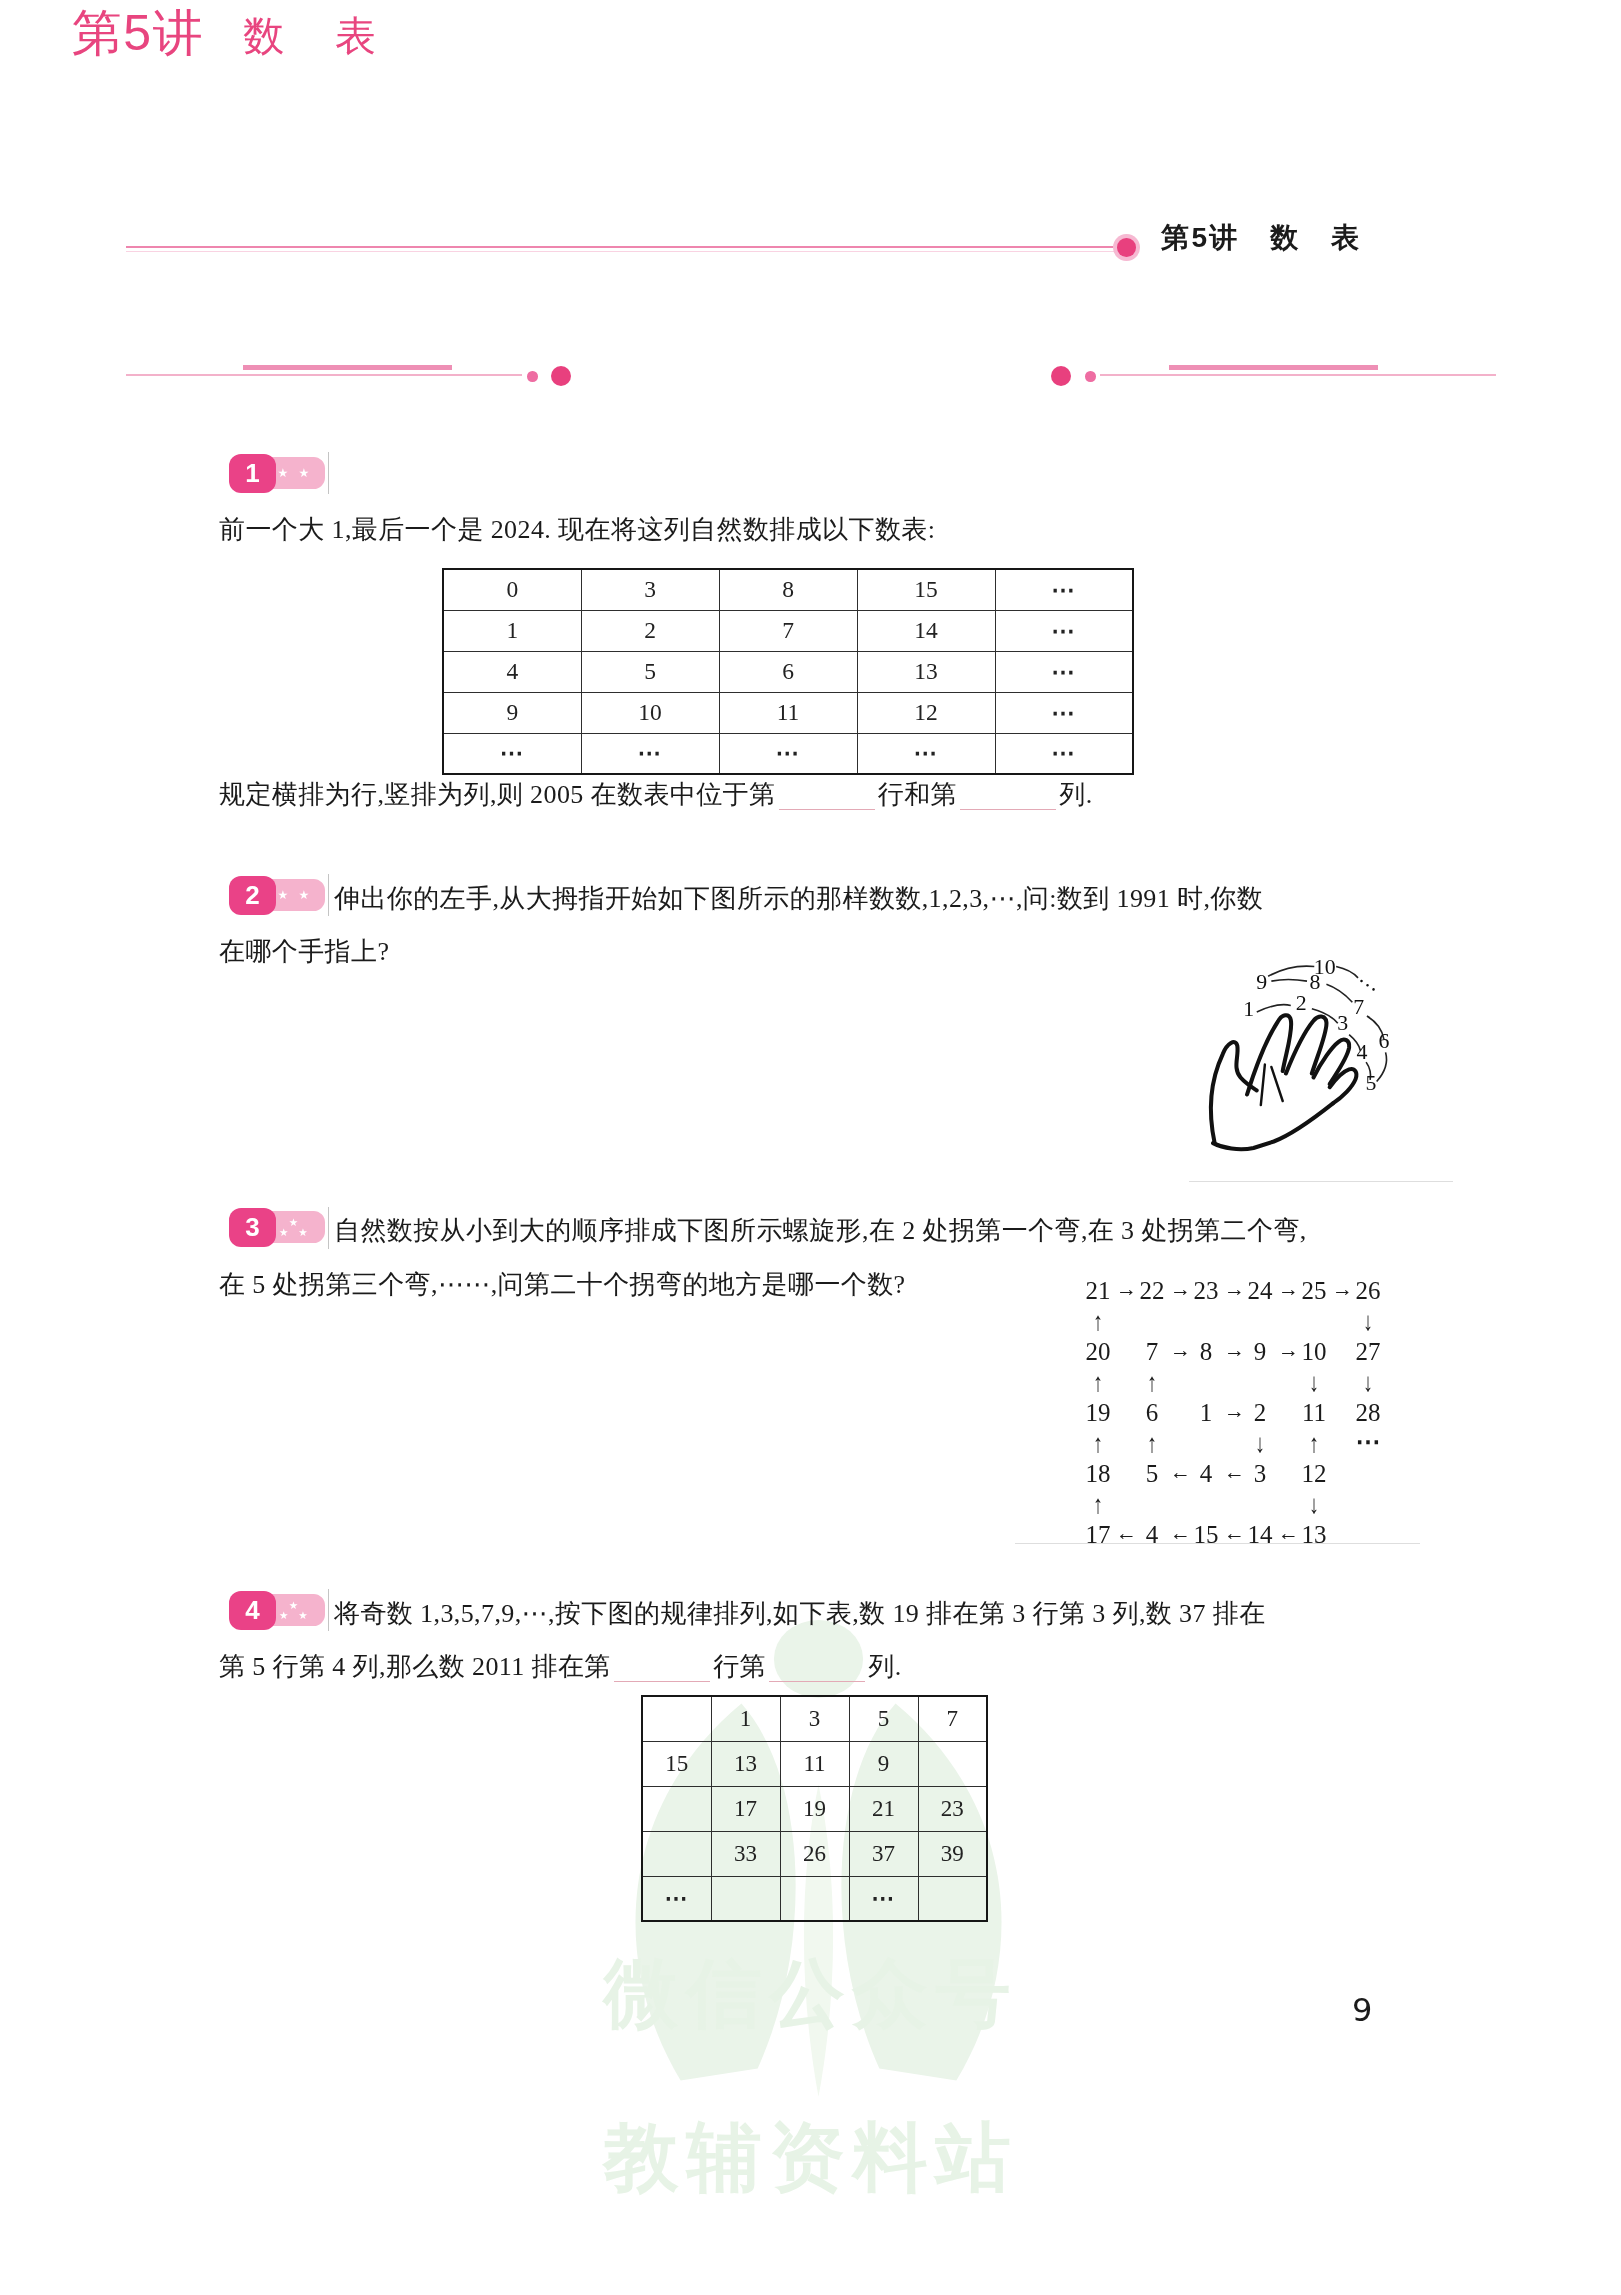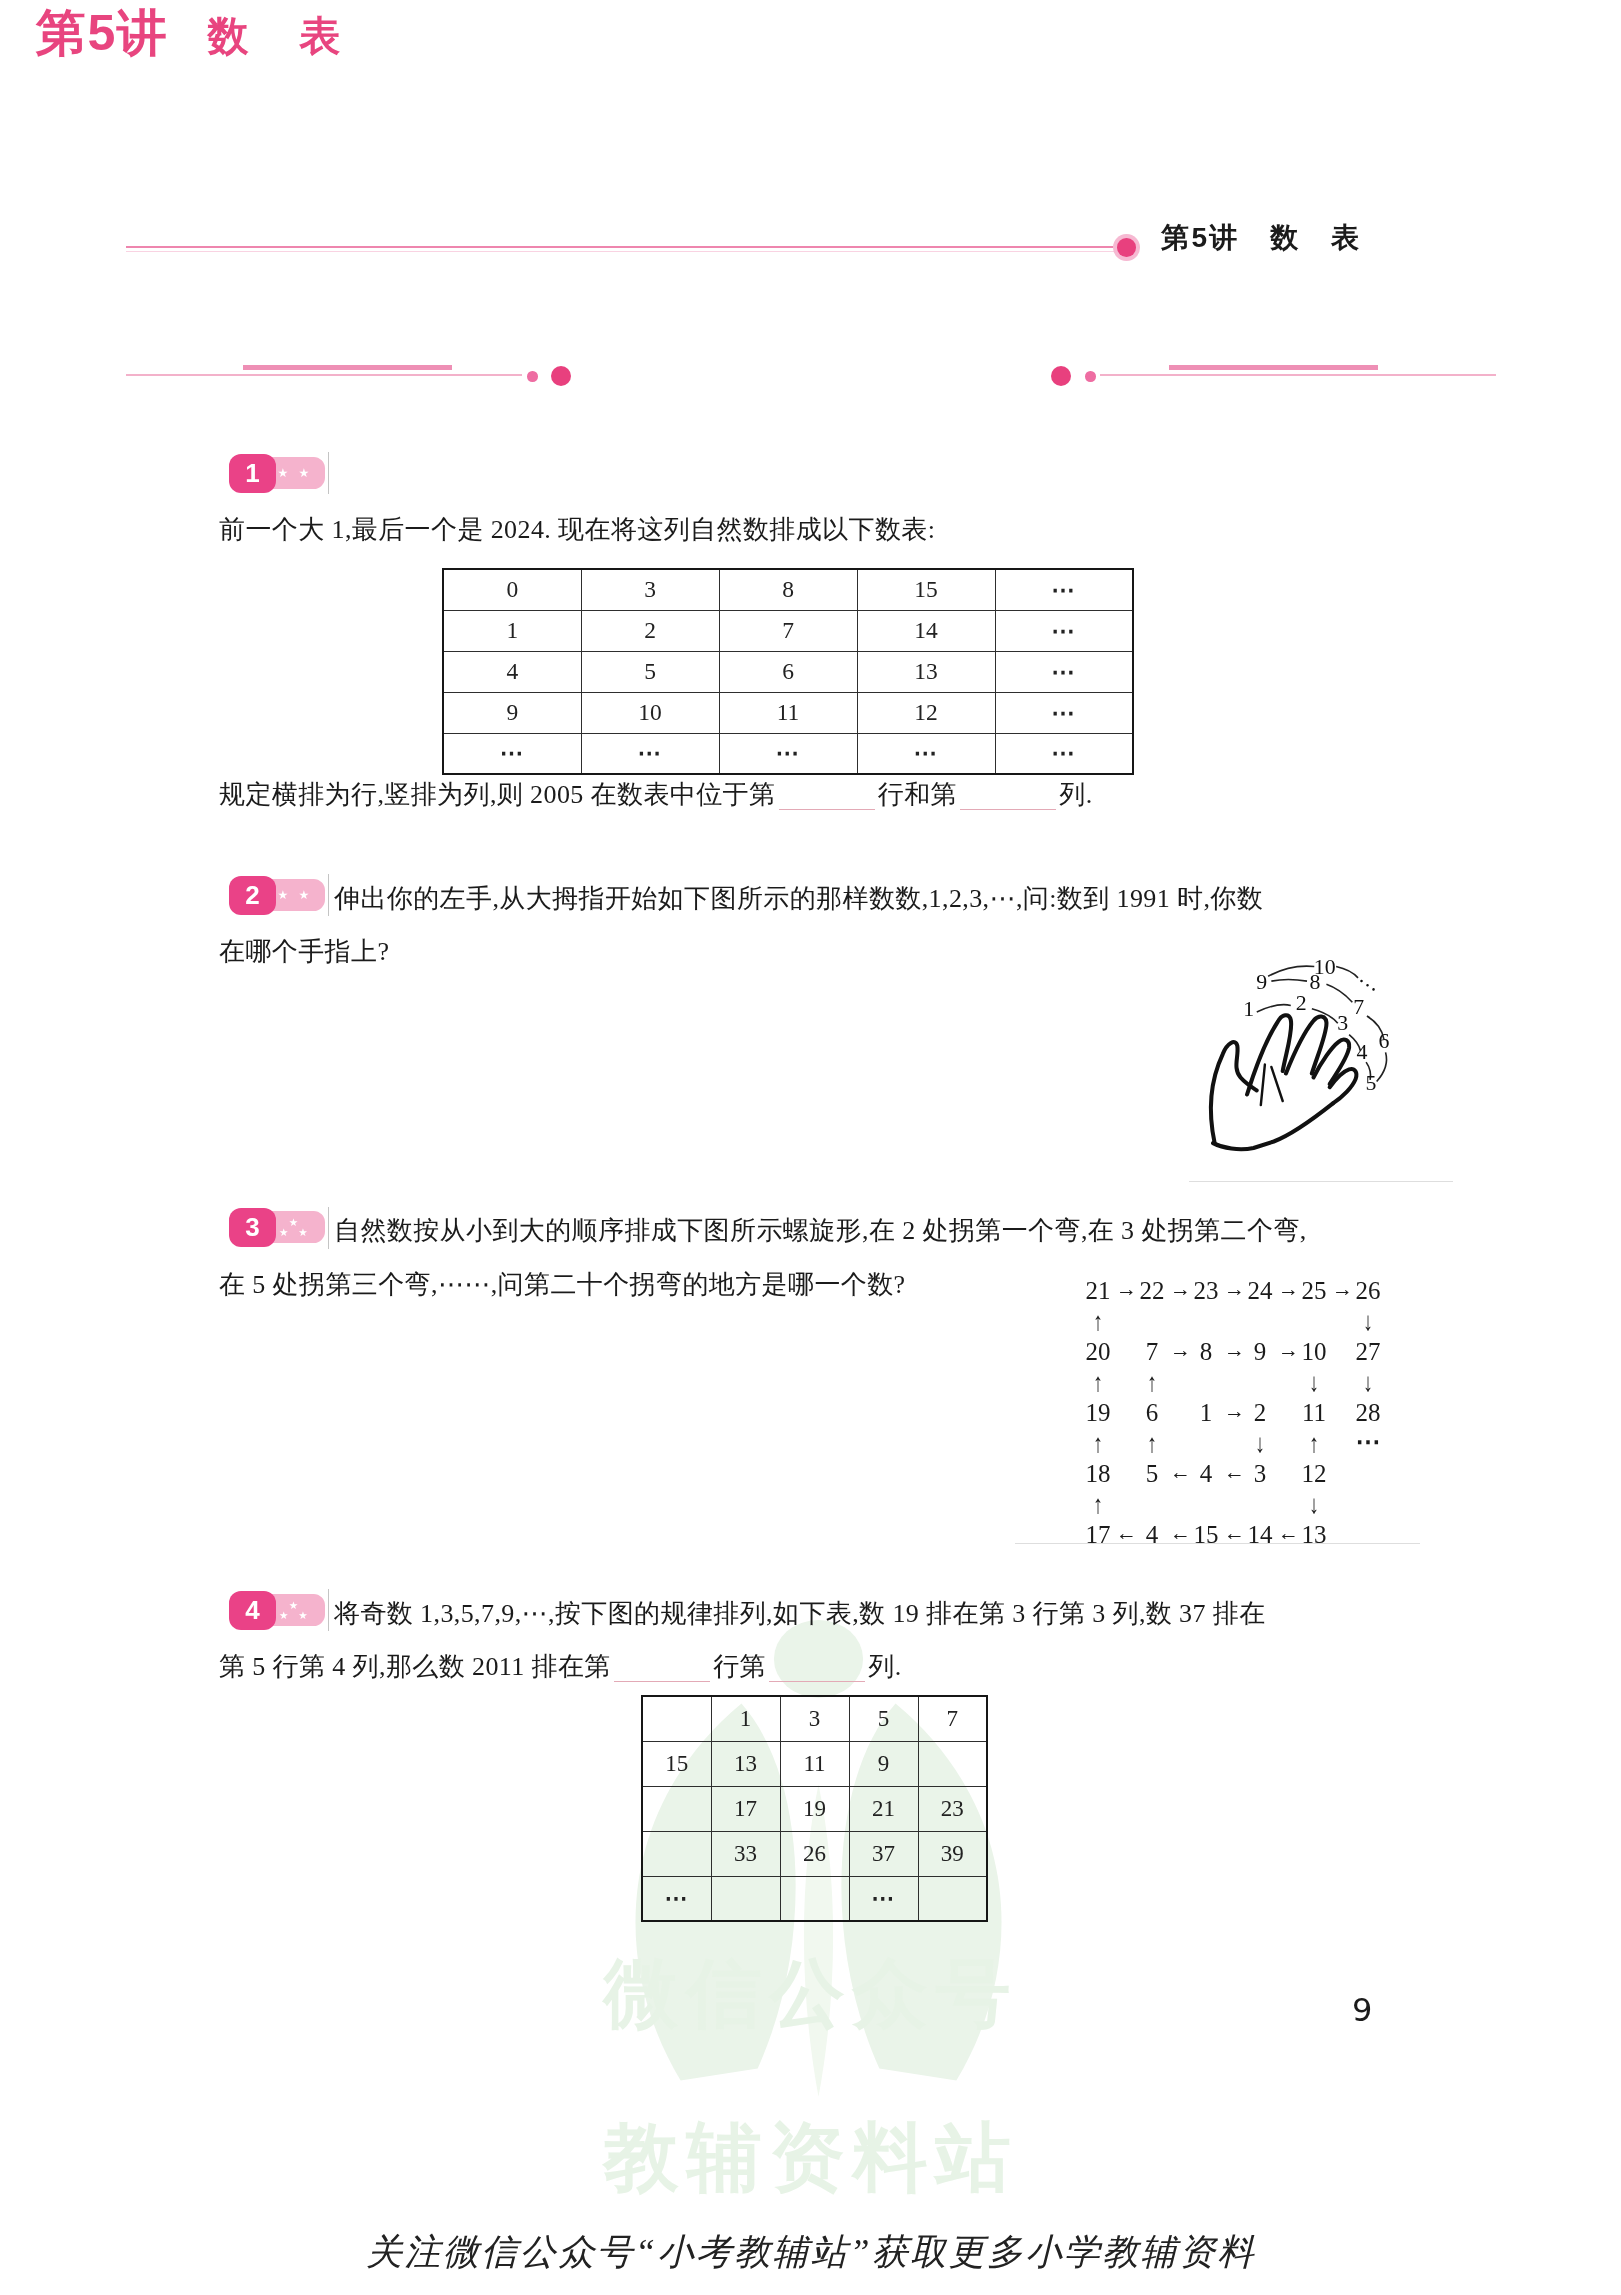--- a/index.html
+++ b/index.html
@@ -15,22 +15,22 @@
            background:#e8407e;box-shadow:0 0 0 4px #f6b9d2}
   .hdr-title{left:1161px;top:219px;font-family:"Liberation Sans","DejaVu Sans",sans-serif;
              font-weight:bold;font-size:28px;letter-spacing:2.4px;white-space:nowrap}
 
   
   .bn-thin{top:374px;height:2.4px;background:#f3b1ca}
   .bn-thick{top:365px;height:4.9px;background:#ee8fb5}
   .bn-dot-s{top:371px;width:10.5px;height:10.5px;border-radius:50%;background:#ee6da2}
   .bn-dot-b{top:366px;width:20px;height:20px;border-radius:50%;background:#e8407e}
   .bn-title{left:624px;top:341px;width:381px;display:flex;align-items:baseline;
-            justify-content:center;white-space:nowrap;color:#e8457f;
-            font-family:"Liberation Sans","DejaVu Sans",sans-serif;font-weight:bold}
+            justify-content:flex-end;white-space:nowrap;color:#e8457f;
+            font-family:"Liberation Sans","DejaVu Sans",sans-serif;font-weight:normal}
   .bn-main{font-size:50px;letter-spacing:1.6px}
   .bn-sub{font-size:41px;margin-left:39px;letter-spacing:4.9px}
 
   
   .badge{position:absolute;width:97px;height:39px}
   .badge .tail{position:absolute;left:36px;top:3.2px;width:60px;height:32px;background:#f5b3cd;
                border-radius:6.5px 11.4px 11.4px 6.5px;display:flex;flex-direction:column;
                align-items:center;justify-content:center;color:#fff;line-height:1}
   .badge .st{font-size:12px;letter-spacing:3.2px;
              font-family:"DejaVu Sans","Liberation Sans",sans-serif}
@@ -381,16 +381,15 @@
           <td class="dots">⋯</td>
           <td></td>
           <td></td>
           <td class="dots">⋯</td>
           <td></td>
         </tr>
       </tbody>
 </table>
 
 <div class="pgnum">9</div>
-<div class="footer">关注微信公众号“小考教辅站”获取更多小学教辅资料</div>
 
 </div>
 
 
 </body></html>

